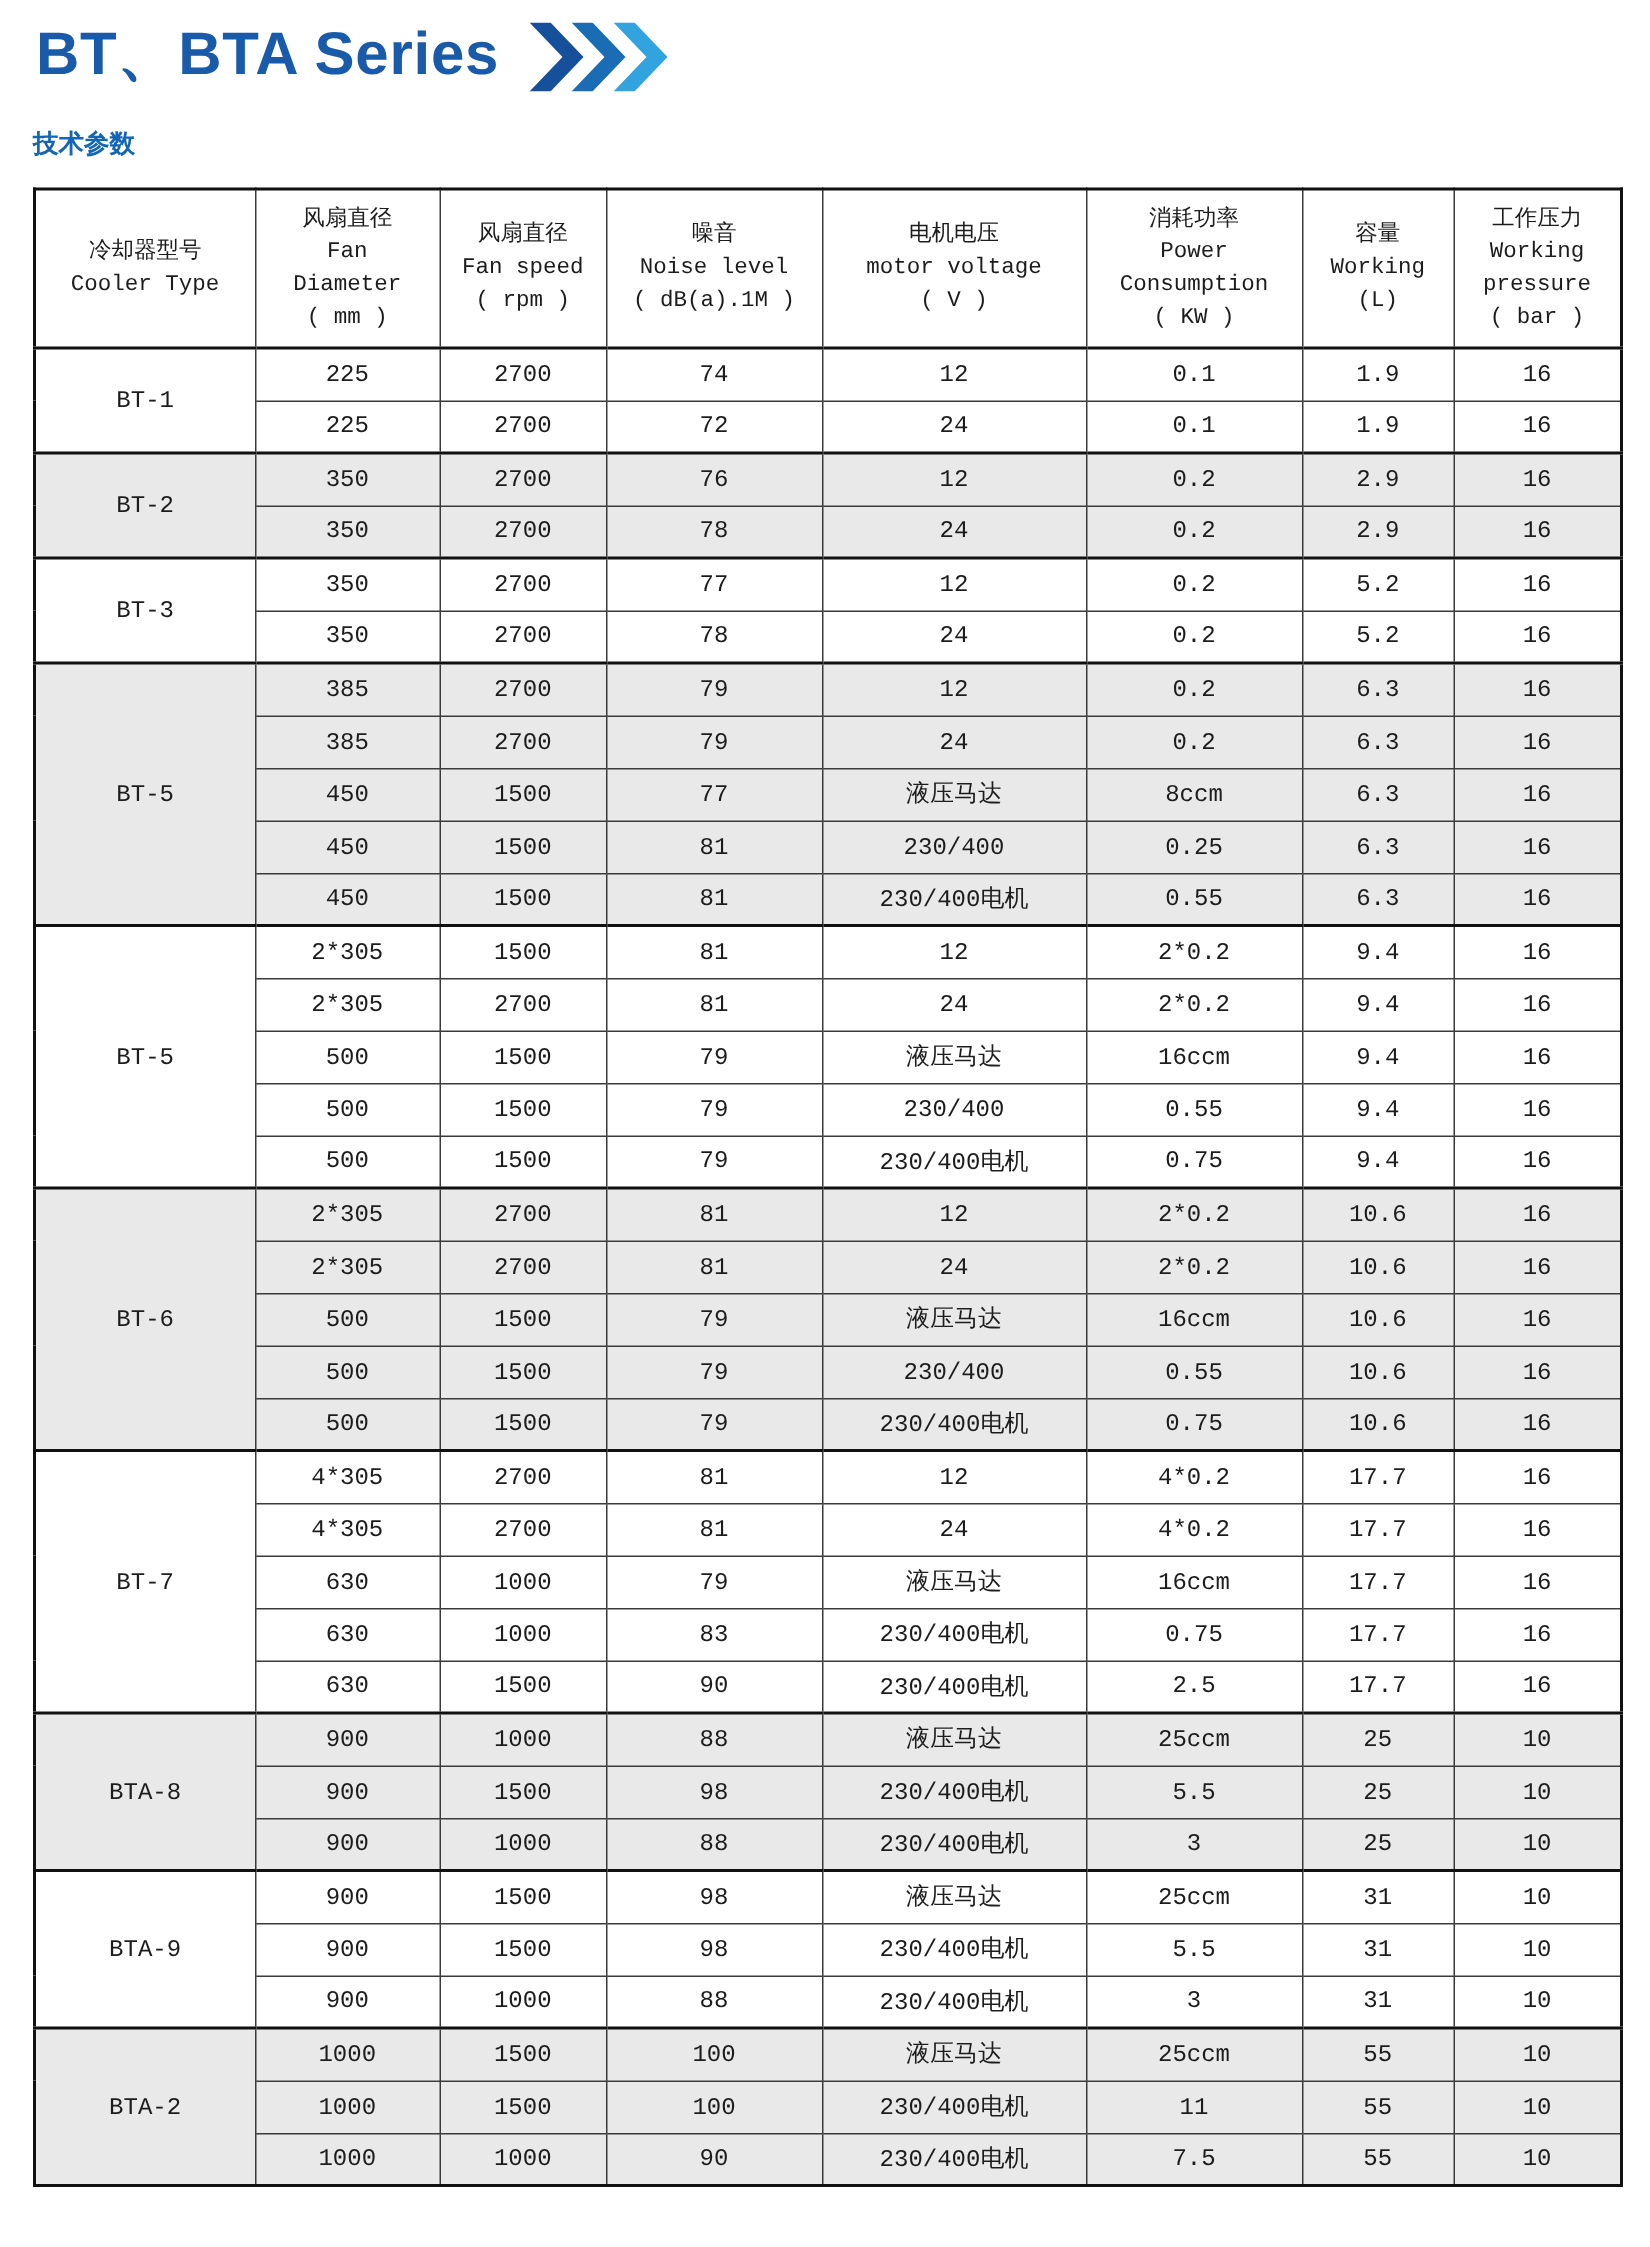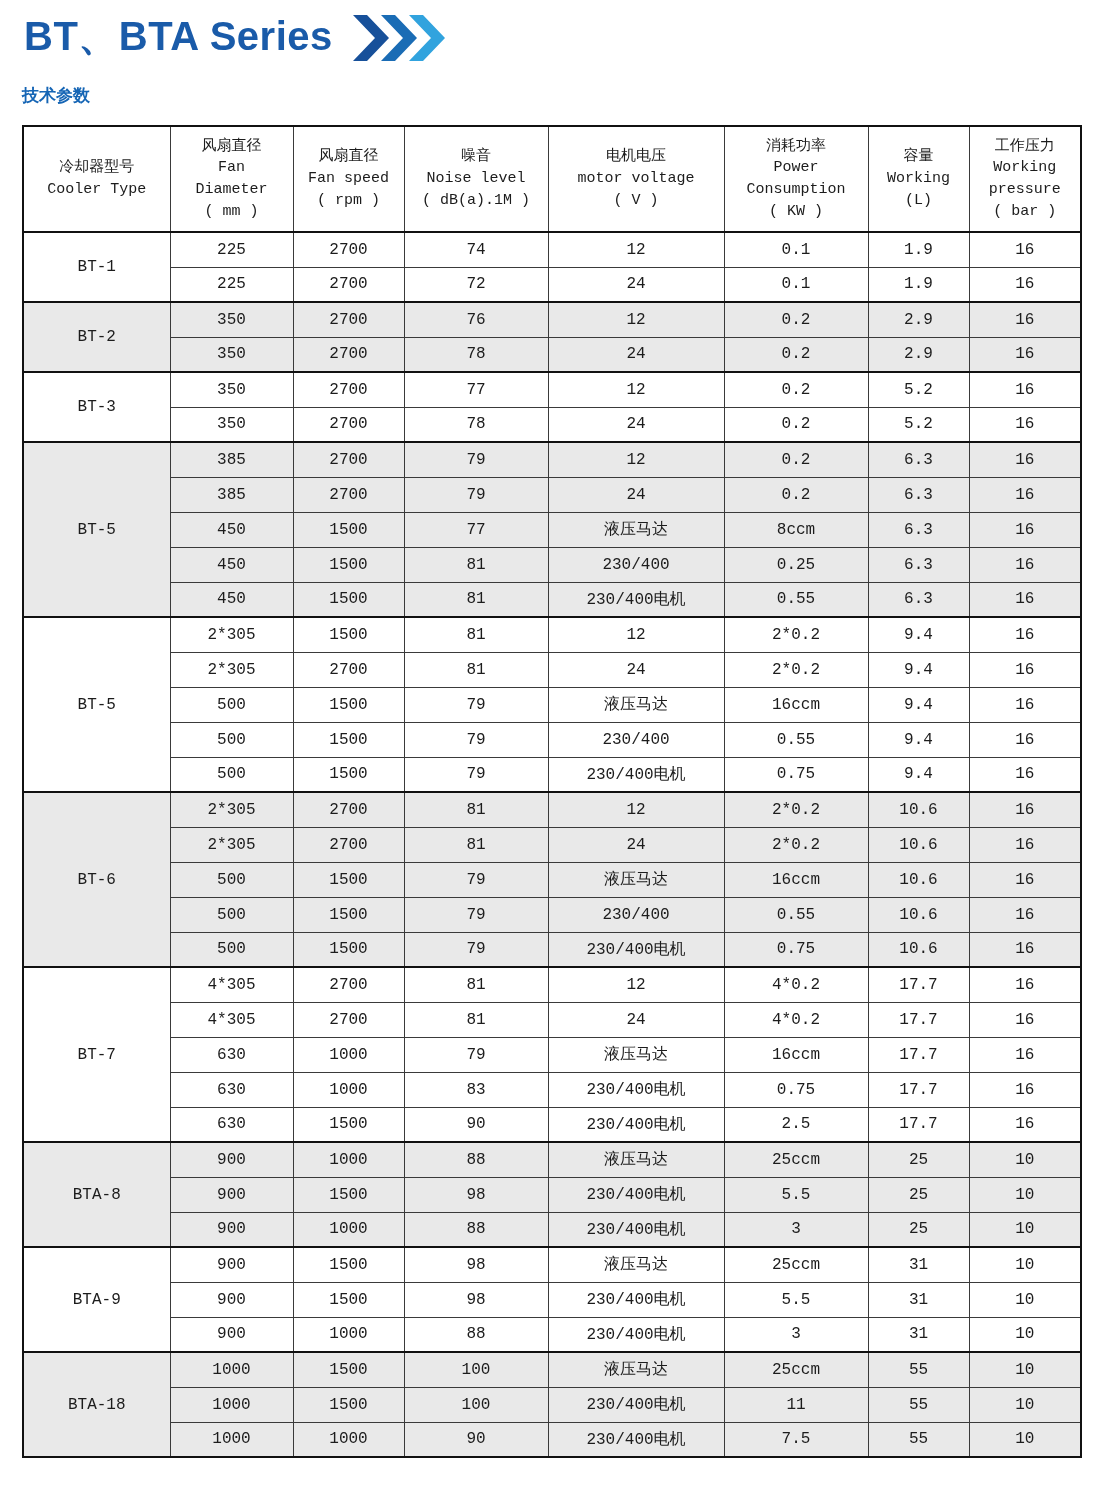--- a/index.html
+++ b/index.html
@@ -417,21 +417,21 @@
         <tr class="">
           <td>900</td>
           <td>1000</td>
           <td>88</td>
           <td>230/400电机</td>
           <td>3</td>
           <td>31</td>
           <td>10</td>
         </tr>
         <tr class="shaded group-start">
-          <td rowspan="3" class="type-cell">BTA-18</td>
+          <td rowspan="3" class="type-cell">BTA-2</td>
           <td>1000</td>
           <td>1500</td>
           <td>100</td>
           <td>液压马达</td>
           <td>25ccm</td>
           <td>55</td>
           <td>10</td>
         </tr>
         <tr class="shaded">
           <td>1000</td>

